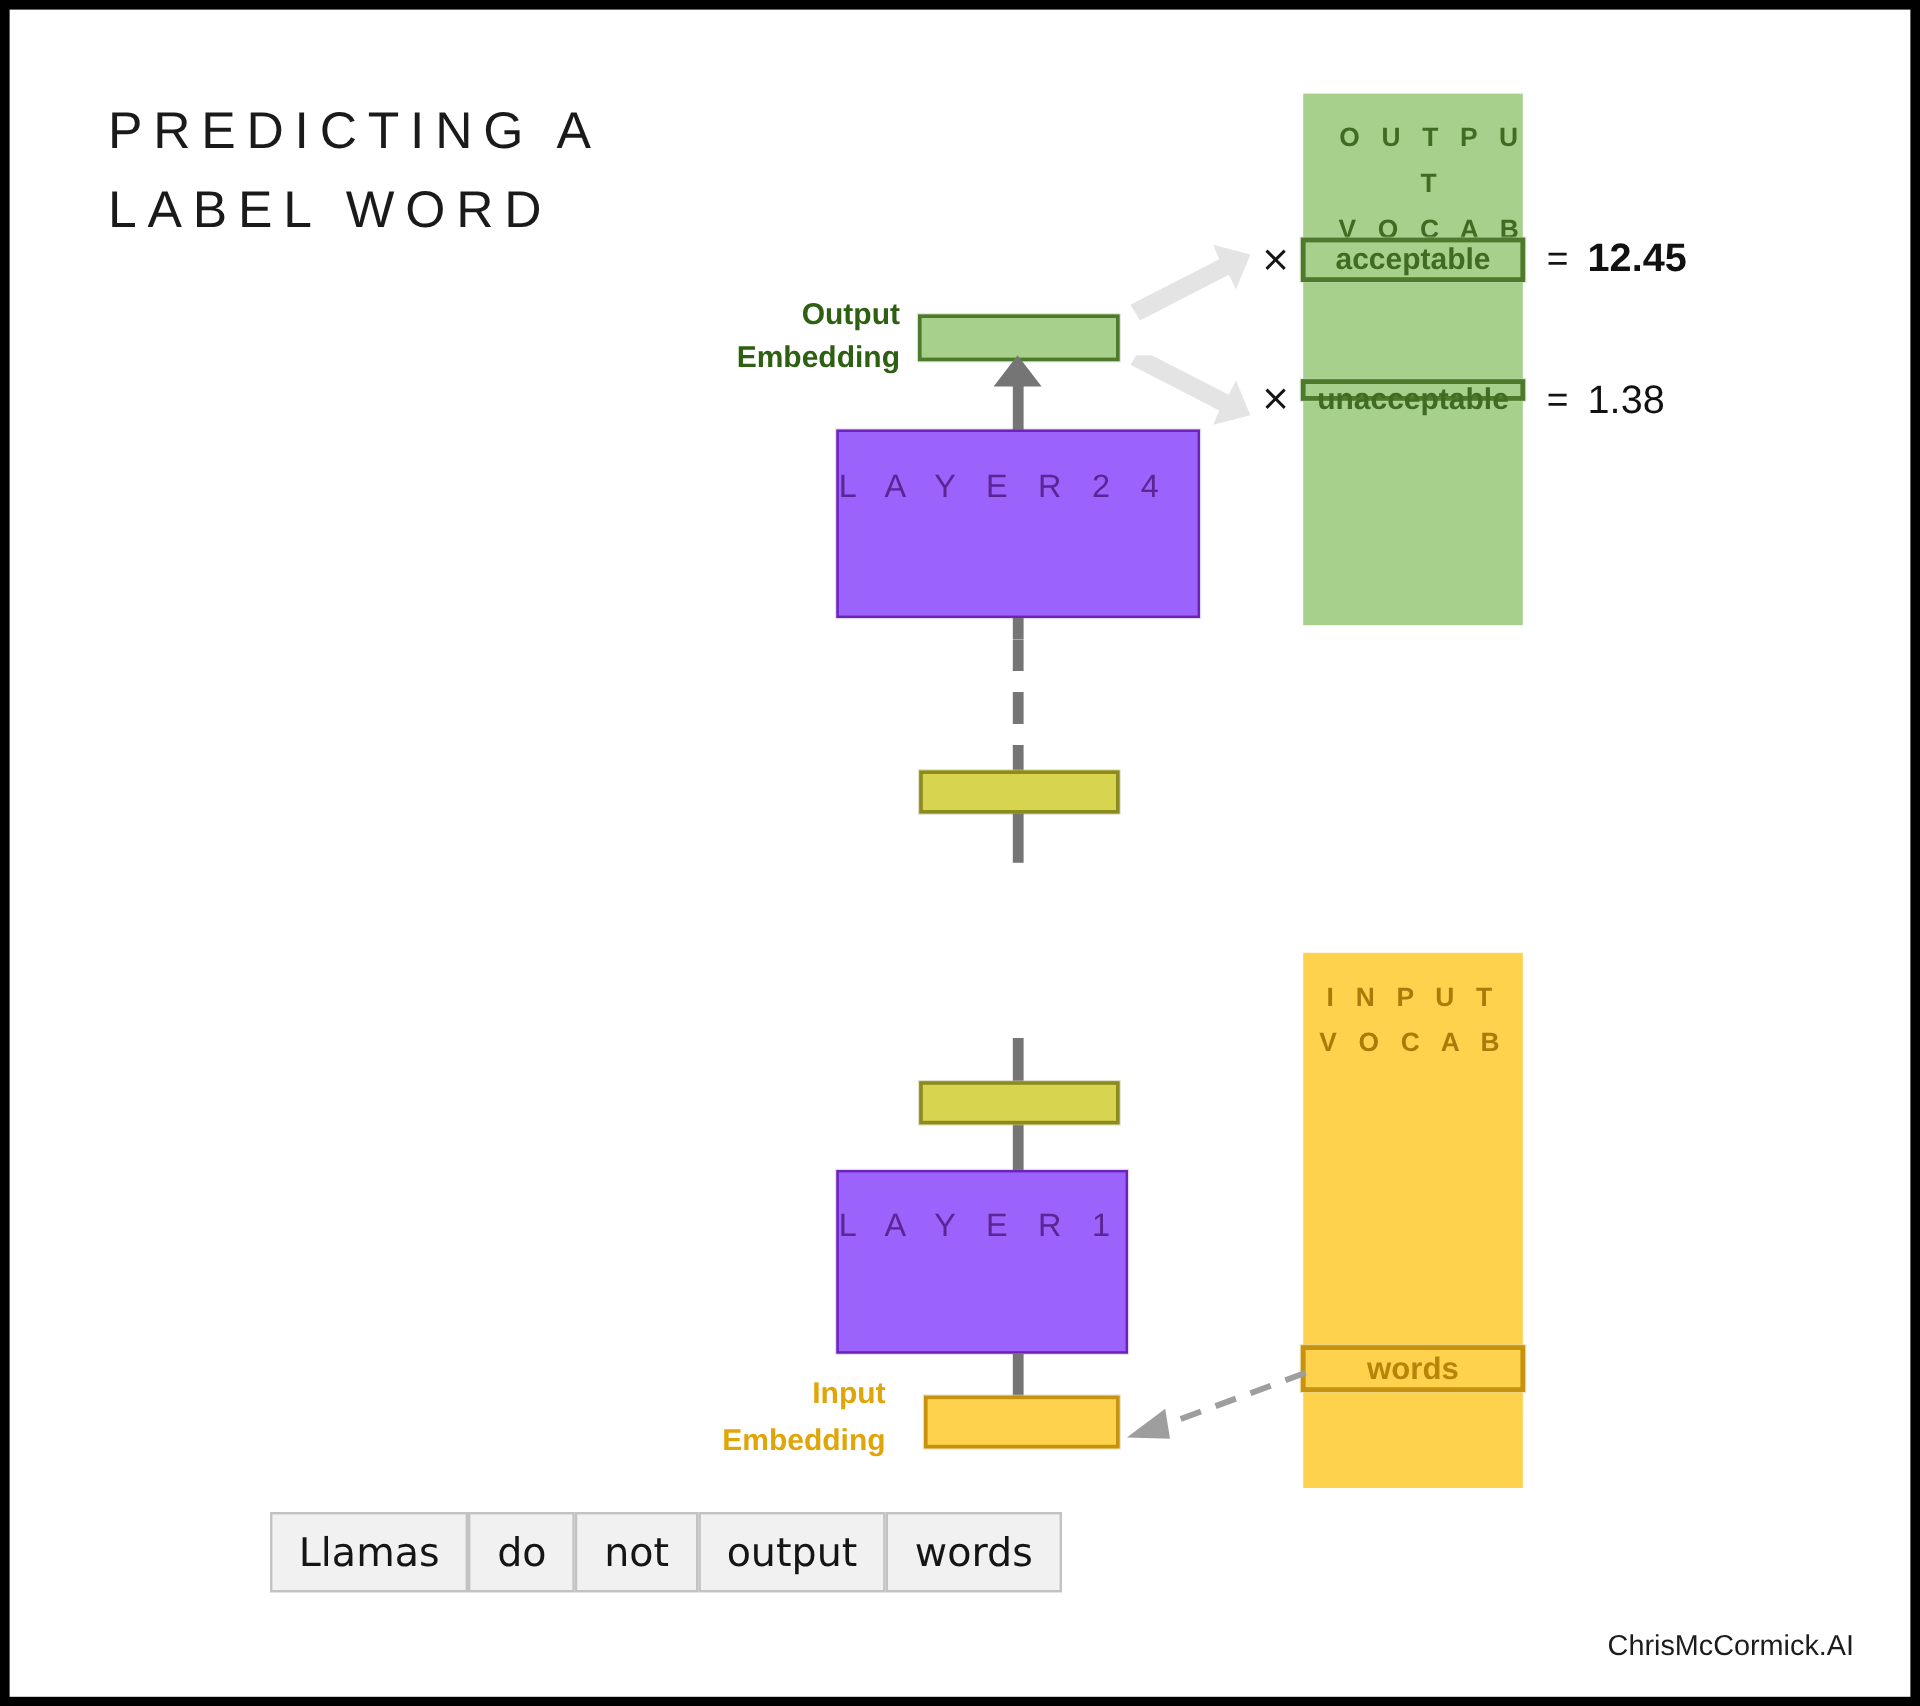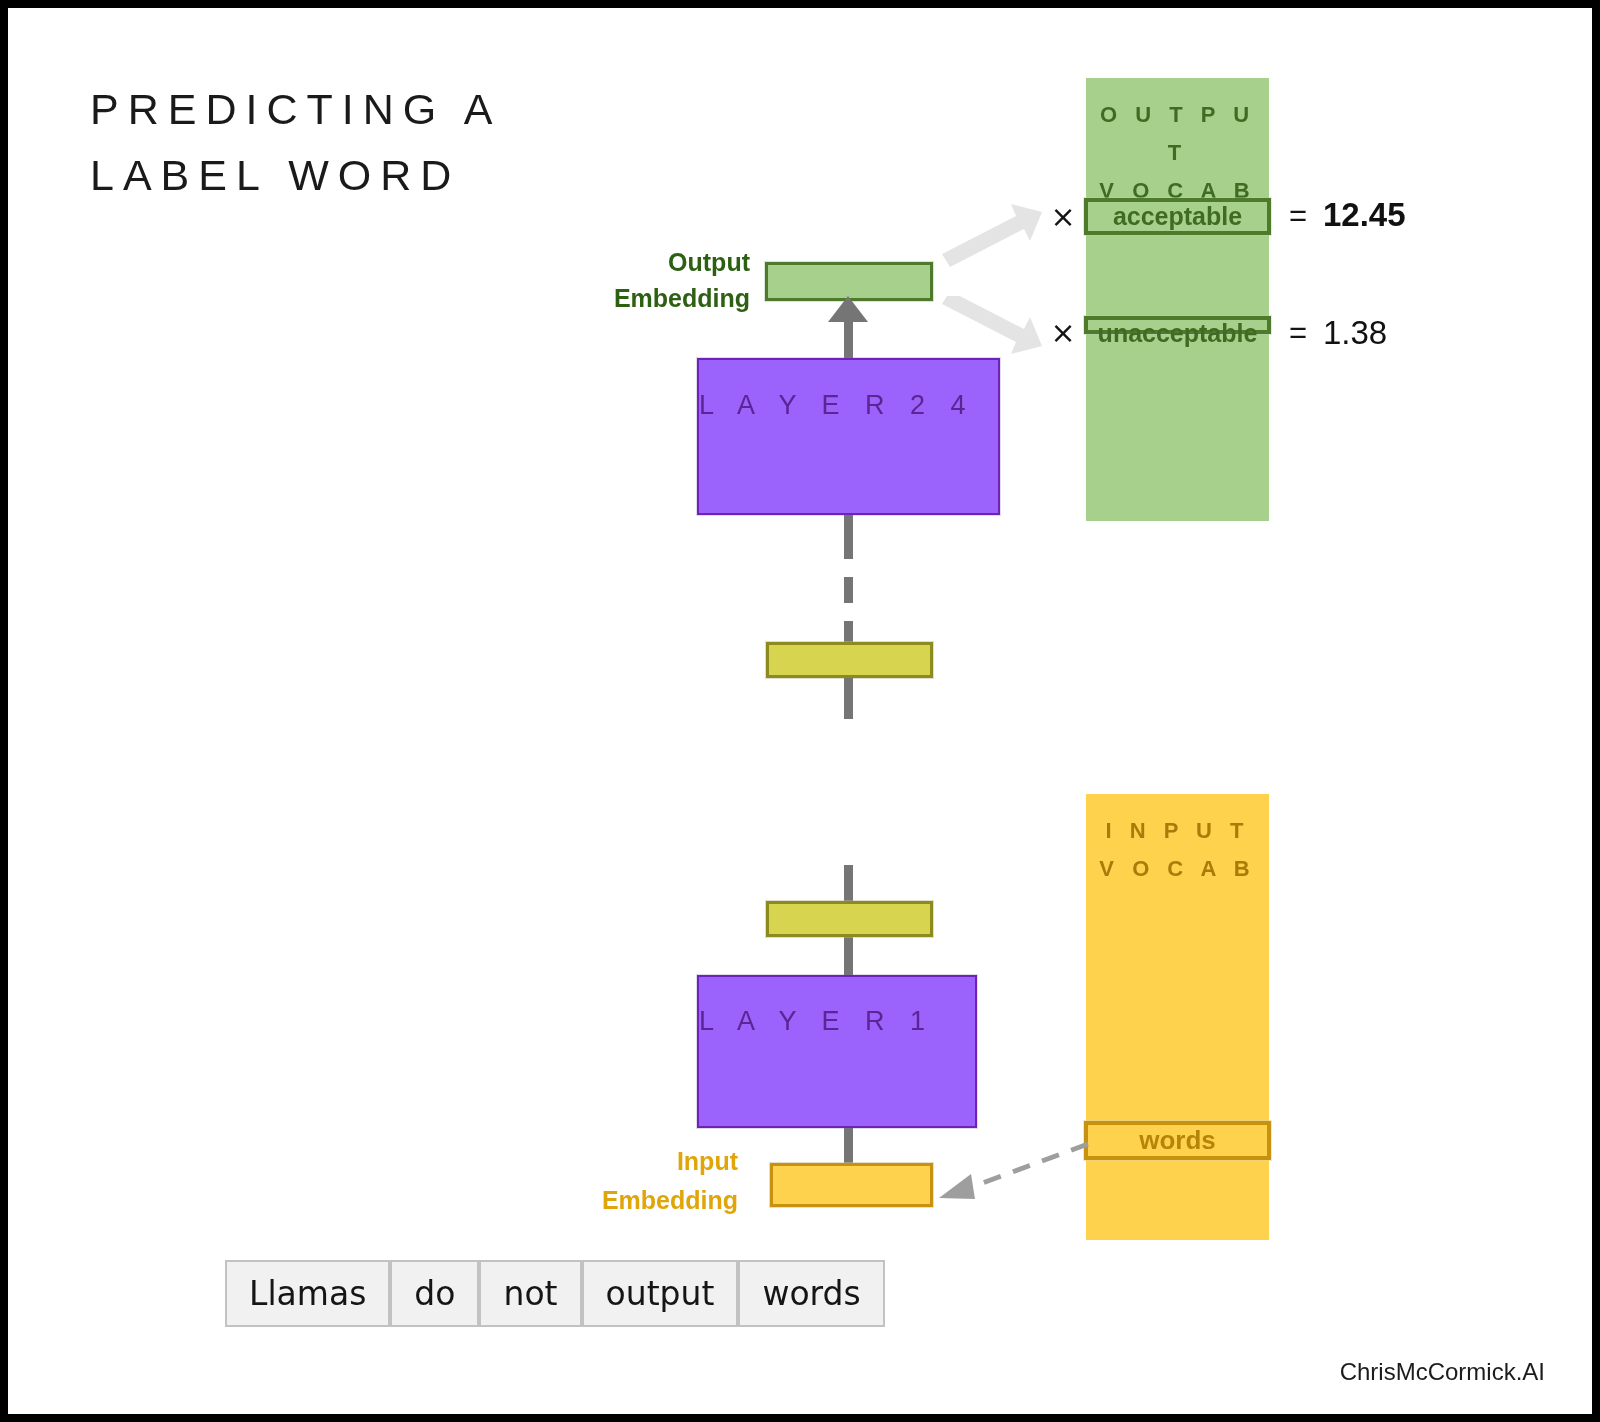--- a/index.html
+++ b/index.html
@@ -58,21 +58,21 @@
     font-size: 27px;
     letter-spacing: 9px;
     color: #5B2594;
     font-weight: 400;
   }
 
   #layer24 { left: 689px; top: 350px; width: 303px; height: 157px; }
   #layer24 .layer-label { top: 30px; }
   #layer2  { left: 689px; top: 709px; width: 303px; height: 148px; }
   #layer2  .layer-label { top: 27px; }
-  #layer1  { left: 689px; top: 967px; width: 280px; height: 153px; }
+  #layer1  { left: 689px; top: 967px; width: 243px; height: 153px; }
   #layer1  .layer-label { top: 29px; }
 
   
   .olive-box {
     position: absolute;
     background: #D7D44F;
     border: 3px solid #8C8B1E;
     box-shadow: 0 0 0 1px rgba(190,185,150,0.45);
   }
   #olive-top { left: 758px; top: 634px; width: 167px; height: 36px; }
@@ -153,21 +153,21 @@
   }
 
   
   #out-vocab {
     position: absolute;
     left: 1078px; top: 70px; width: 183px; height: 443px;
     background: #A8D08D;
   }
   #out-vocab-title {
     position: absolute;
-    left: 0; top: 18px; width: 100%;
+    left: 16px; top: 18px; width: 100%;
     text-align: center;
     font-size: 22px;
     line-height: 38px;
     letter-spacing: 6px;
     font-weight: bold;
     color: #3F6B22;
     white-space: pre-line;
   }
   .vocab-row {
     position: absolute;

